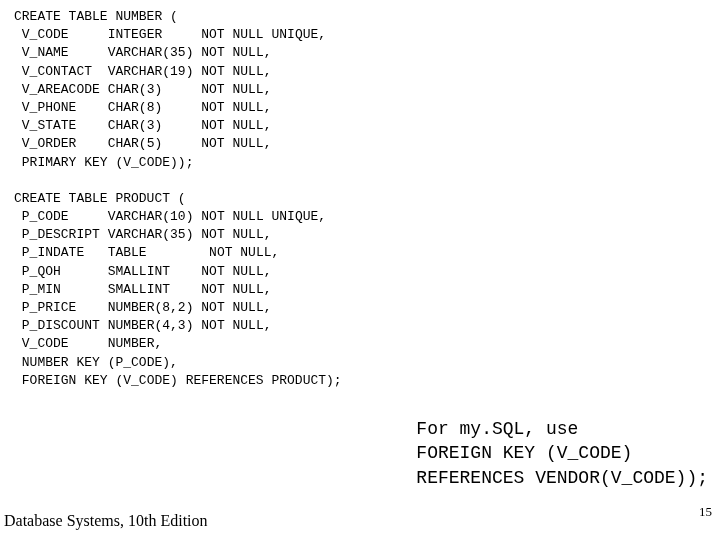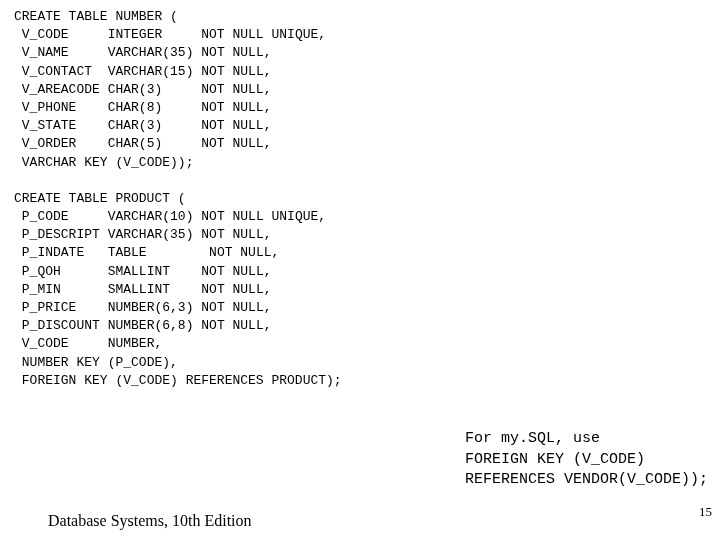--- a/index.html
+++ b/index.html
@@ -14,66 +14,65 @@
     font-family: 'Courier New', monospace;
     font-size: 13px;
     line-height: 1.4;
     white-space: pre;
     padding: 8px 8px 0 14px;
     color: #000;
   }
   .annotation {
     position: absolute;
     font-family: 'Courier New', monospace;
-    font-size: 15px;
+    font-size: 18px;
     line-height: 1.35;
     color: #000;
     right: 12px;
     bottom: 50px;
     white-space: pre;
   }
   .footer {
     position: absolute;
     left: 4px;
     bottom: 10px;
     font-family: 'Times New Roman', serif;
     font-size: 16px;
     color: #000;
-    margin-left: 44px;
   }
   .pagenum {
     position: absolute;
     right: 8px;
     bottom: 20px;
     font-family: 'Times New Roman', serif;
     font-size: 13px;
     color: #000;
   }
 </style>
 </head>
 <body>
 
 <div class="code-block"><span>CREATE TABLE NUMBER (</span>
  <span>V_CODE</span>     <span>INTEGER</span>     <span>NOT NULL UNIQUE,</span>
  <span>V_NAME</span>     <span>VARCHAR(35)</span> <span>NOT NULL,</span>
- <span>V_CONTACT</span>  <span>VARCHAR(15)</span> <span>NOT NULL,</span>
+ <span>V_CONTACT</span>  <span>VARCHAR(19)</span> <span>NOT NULL,</span>
  <span>V_AREACODE</span> <span>CHAR(3)</span>     <span>NOT NULL,</span>
  <span>V_PHONE</span>    <span>CHAR(8)</span>     <span>NOT NULL,</span>
  <span>V_STATE</span>    <span>CHAR(3)</span>     <span>NOT NULL,</span>
  <span>V_ORDER</span>    <span>CHAR(5)</span>     <span>NOT NULL,</span>
- <span>VARCHAR KEY (V_CODE));</span>
+ <span>PRIMARY KEY (V_CODE));</span>
 
 <span>CREATE TABLE PRODUCT (</span>
  <span>P_CODE</span>     <span>VARCHAR(10)</span> <span>NOT NULL UNIQUE,</span>
  <span>P_DESCRIPT</span> <span>VARCHAR(35)</span> <span>NOT NULL,</span>
  <span>P_INDATE</span>   <span>TABLE</span>        <span>NOT NULL,</span>
  <span>P_QOH</span>      <span>SMALLINT</span>    <span>NOT NULL,</span>
  <span>P_MIN</span>      <span>SMALLINT</span>    <span>NOT NULL,</span>
- <span>P_PRICE</span>    <span>NUMBER(6,3)</span> <span>NOT NULL,</span>
- <span>P_DISCOUNT</span> <span>NUMBER(6,8)</span> <span>NOT NULL,</span>
+ <span>P_PRICE</span>    <span>NUMBER(8,2)</span> <span>NOT NULL,</span>
+ <span>P_DISCOUNT</span> <span>NUMBER(4,3)</span> <span>NOT NULL,</span>
  <span>V_CODE</span>     <span>NUMBER,</span>
  <span>NUMBER KEY (P_CODE),</span>
  <span>FOREIGN KEY (V_CODE) REFERENCES PRODUCT);</span></div>
 
 <div class="annotation"><span>For my.SQL, use</span>
 <span>FOREIGN KEY (V_CODE)</span>
 <span>REFERENCES VENDOR(V_CODE));</span></div>
 
 <div class="footer">Database Systems, 10th Edition</div>
 <div class="pagenum">15</div>

